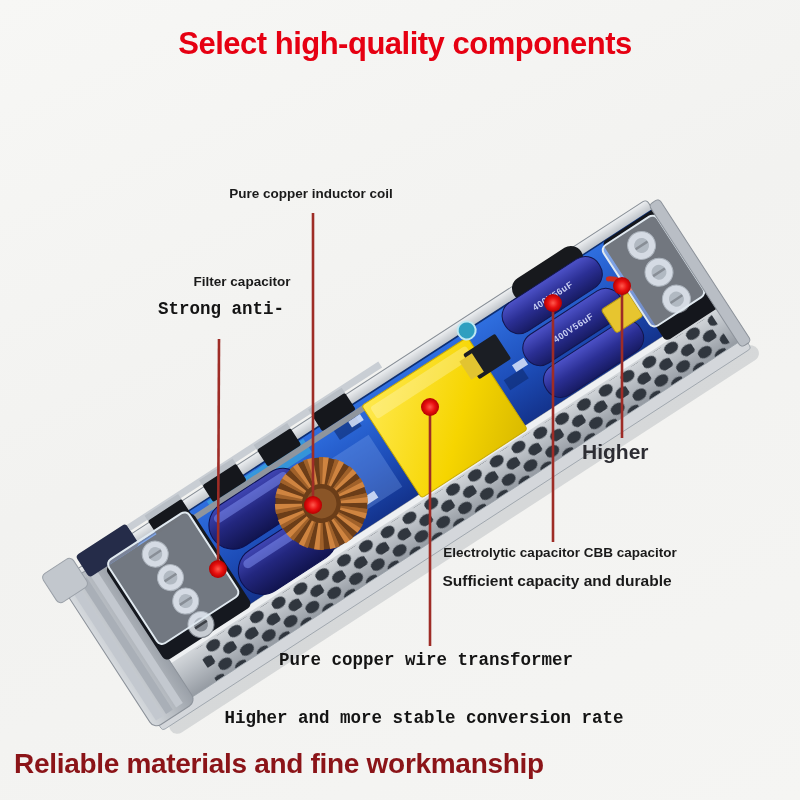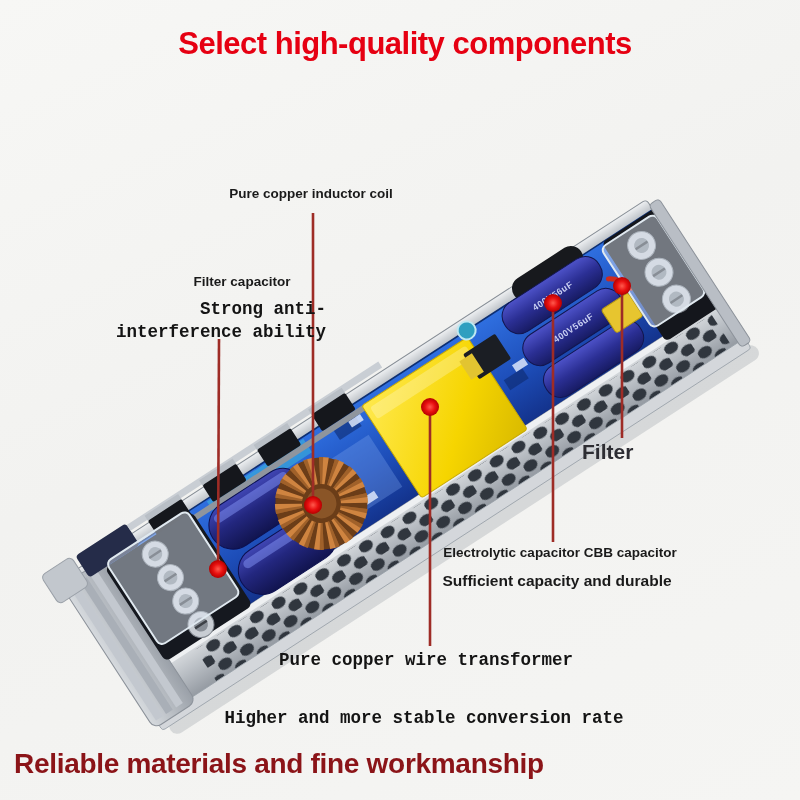--- a/index.html
+++ b/index.html
@@ -227,24 +227,23 @@
 
   <div class="abs ctr title">Select high-quality components</div>
 
 
   <div class="abs ctr co-small lbl-inductor">Pure copper inductor coil</div>
 
   <div class="abs ctr co-small lbl-filtercap">Filter capacitor</div>
 
   <div class="abs ctr co-big lbl-anti">
     <div>Strong anti-</div>
-    <div>interference ability</div>
   </div>
 
-  <div class="abs lbl-filter">Filter</div>
+  <div class="abs lbl-filter">Higher</div>
 
   <div class="abs ctr co-small lbl-electro">Electrolytic capacitor CBB capacitor</div>
 
   <div class="abs ctr co-med lbl-sufficient">Sufficient capacity and durable</div>
 
   <div class="abs ctr co-big lbl-transformer">Pure copper wire transformer</div>
 
   <div class="abs ctr co-big lbl-higher">Higher and more stable conversion rate</div>
 
   <div class="abs footer-title">Reliable materials and fine workmanship</div>

